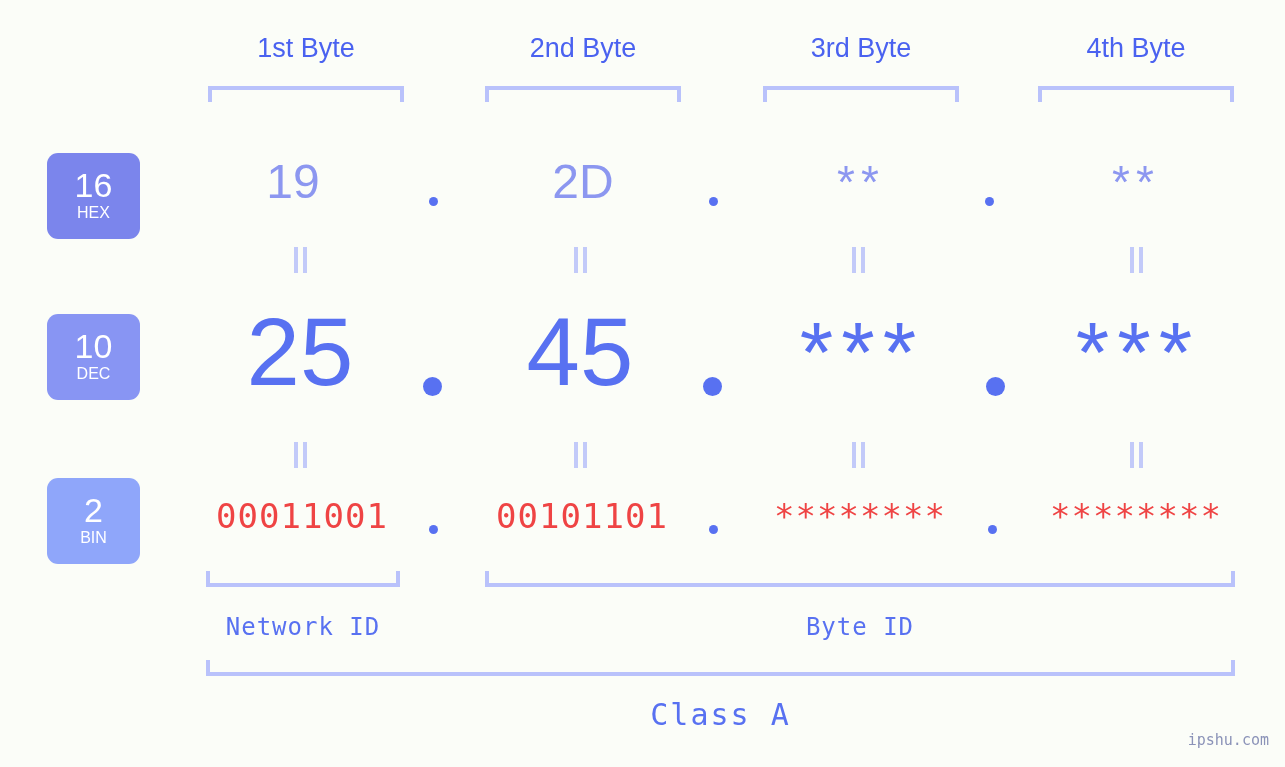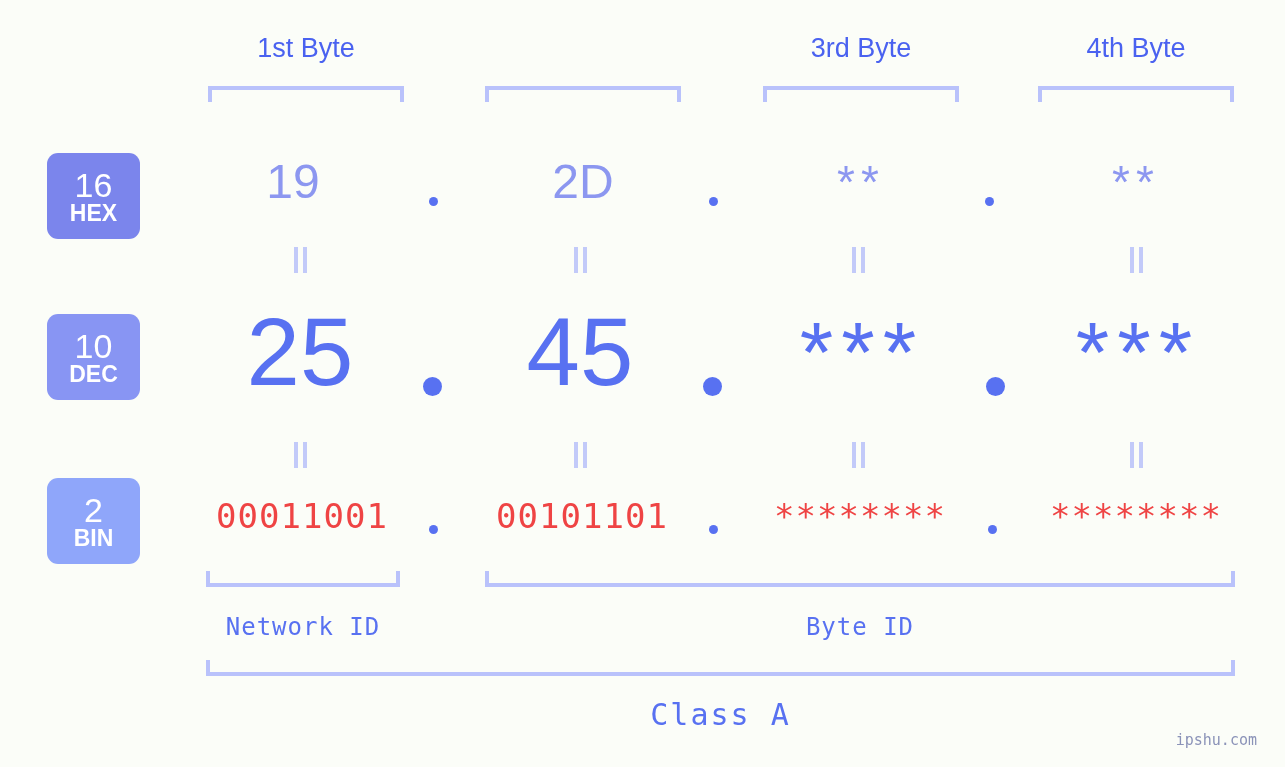--- a/index.html
+++ b/index.html
@@ -49,23 +49,23 @@
     align-items:center;
     justify-content:center;
   }
   .badge .num{
     font-size:34px;
     line-height:34px;
     font-weight:400;
     font-family:"Liberation Sans", sans-serif;
   }
   .badge .nm{
-    font-size:23px;
+    font-size:16px;
     line-height:22px;
-    font-weight:700;
+    font-weight:400;
     font-family:"Liberation Sans", sans-serif;
   }
   #badge-hex{top:153px;height:86px;background:#7b85ec;}
   #badge-dec{top:314px;height:86px;background:#8895f3;}
   #badge-bin{top:478px;height:86px;background:#8fa6fa;}
 
   
   .val{
     position:absolute;
     text-align:center;
@@ -149,33 +149,34 @@
     position:absolute;
     font-size:30px;
     color:#5871f1;
     font-family:"DejaVu Sans Mono", monospace;
     text-align:center;
     white-space:nowrap;
     letter-spacing:2px;
   }
   .watermark{
     position:absolute;
-    right:28px;bottom:18px;
+    right:16px;bottom:18px;
     font-size:15px;
     color:#8b93b8;
     font-family:"DejaVu Sans Mono", monospace;
     letter-spacing:0px;
   }
 </style>
 </head>
 <body>
 
 <div class="stage">
 
   <div class="byte-label" style="left:208px;width:196px;">1st Byte</div>
+  <div class="byte-label" style="left:485px;width:196px;">2nd Byte</div>
   <div class="byte-label" style="left:763px;width:196px;">3rd Byte</div>
   <div class="byte-label" style="left:1038px;width:196px;">4th Byte</div>
 
   <div class="bracket-top" style="left:208px;width:196px;"></div>
   <div class="bracket-top" style="left:485px;width:196px;"></div>
   <div class="bracket-top" style="left:763px;width:196px;"></div>
   <div class="bracket-top" style="left:1038px;width:196px;"></div>
 
   <div class="badge" id="badge-hex">
     <span class="num">16</span>

